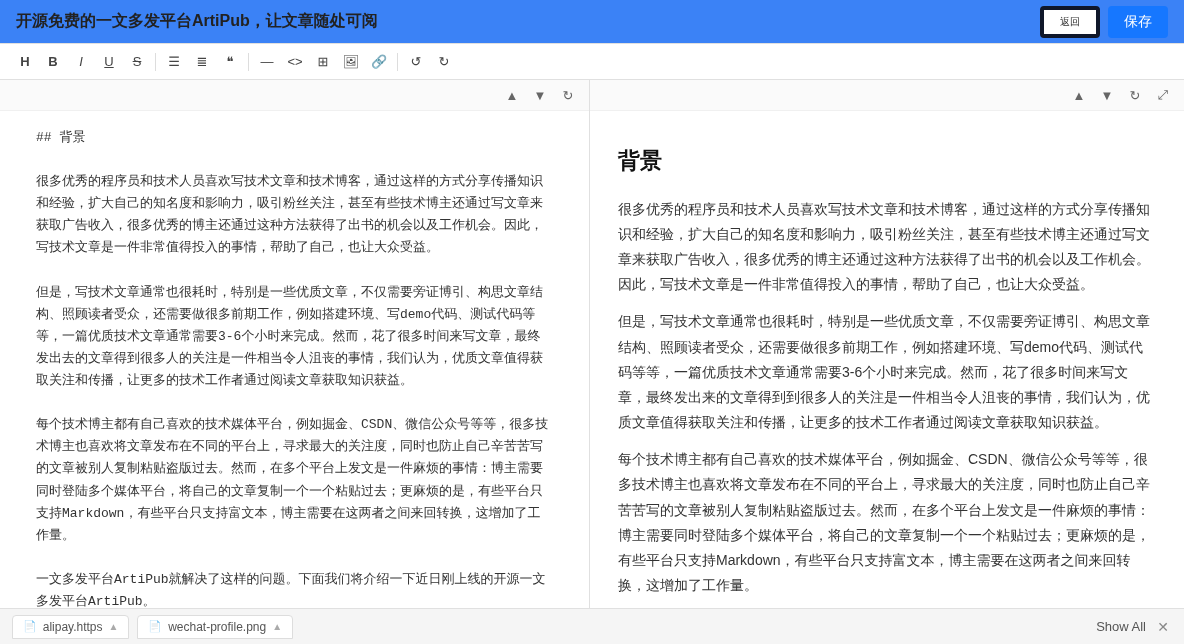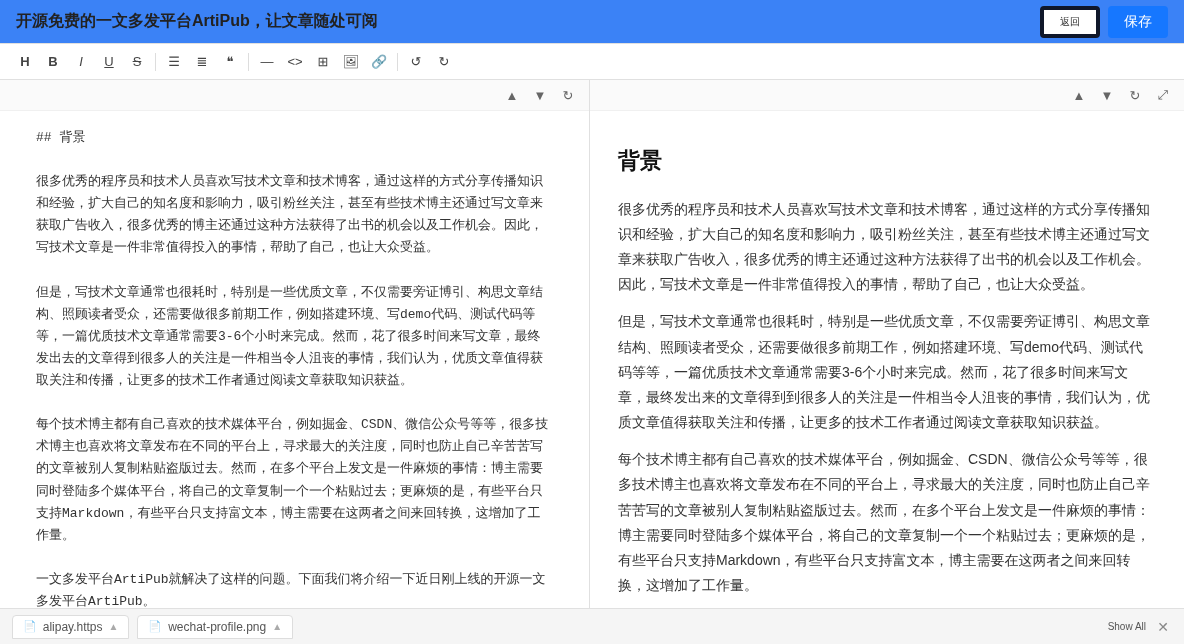--- a/index.html
+++ b/index.html
@@ -78,21 +78,21 @@
     .bottom-files { display: flex; gap: 8px; }
     .file-tab {
       display: flex; align-items: center; gap: 6px;
       background: #fff; border: 1px solid #ddd; border-radius: 4px 4px 0 0;
       padding: 4px 10px; font-size: 12px; color: #555; cursor: pointer;
     }
     .file-tab .file-icon { font-size: 11px; color: #888; }
     .file-tab .file-arrow { color: #aaa; font-size: 10px; }
     .show-all-btn {
       display: flex; align-items: center; gap: 4px;
-      font-size: 10px; color: #555; cursor: pointer; background: none; border: none; text-align: center;
+      font-size: 13px; color: #555; cursor: pointer; background: none; border: none; text-align: center;
     }
     .close-all-btn {
       width: 18px; height: 18px; border: none; background: none; cursor: pointer;
       font-size: 14px; color: #888; display: flex; align-items: center; justify-content: center;
     }
 
     .panel-icon-btn {
       width: 22px; height: 22px; display: flex; align-items: center; justify-content: center;
       background: none; border: none; cursor: pointer; color: #666; font-size: 13px; border-radius: 3px;
     }

